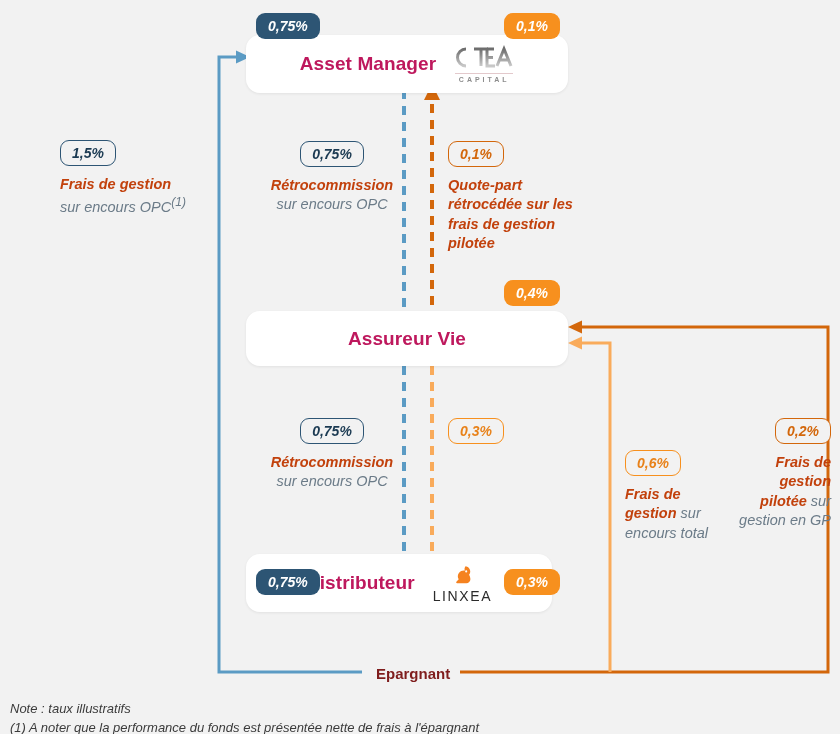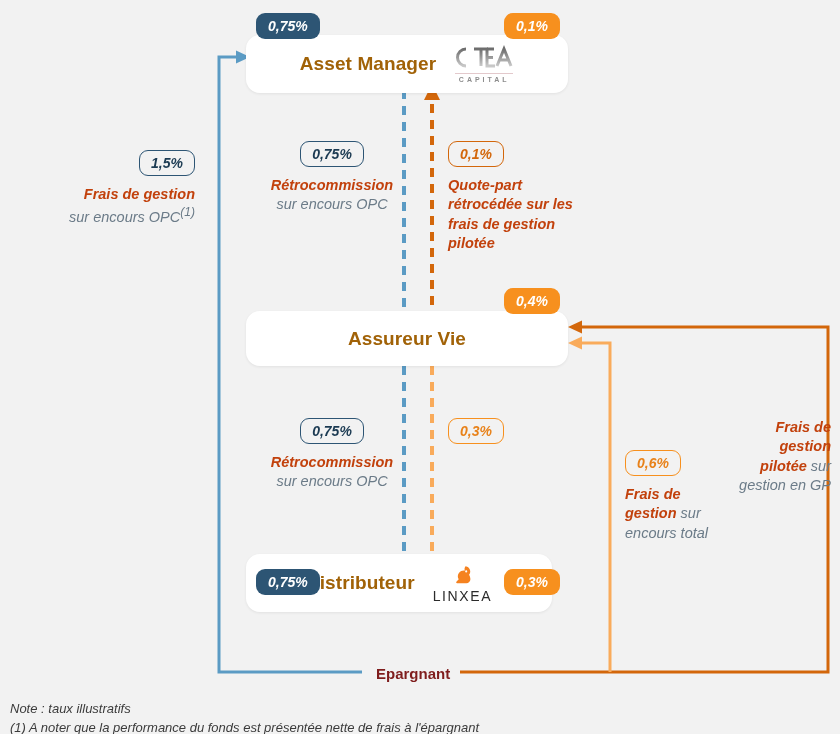--- a/index.html
+++ b/index.html
@@ -16,21 +16,21 @@
 
   .node{
     position:absolute;
     background:#ffffff;
     border-radius:14px;
     box-shadow:0 1px 3px rgba(0,0,0,.07);
     display:flex;align-items:center;justify-content:center;
   }
   .node-inner{display:flex;align-items:center;gap:18px;}
   .node-title{
-    font-size:19px;font-weight:bold;color:#a16207;letter-spacing:.1px;
+    font-size:19px;font-weight:bold;color:#be185d;letter-spacing:.1px;
   }
 
   .badge{
     position:absolute;
     font-size:14px;font-weight:bold;font-style:italic;
     padding:6px 12px;border-radius:9px;
     white-space:nowrap;line-height:1;
     z-index:5;
   }
   .badge-navy{background:#2d5574;color:#ffffff;}
@@ -137,40 +137,40 @@
     </div>
   </div>
   <div class="badge badge-navy" style="left:256px;top:13px;">0,75%</div>
   <div class="badge badge-orange" style="left:504px;top:13px;">0,1%</div>
 
   <div class="node" style="left:246px;top:311px;width:322px;height:55px;">
     <div class="node-inner">
       <span class="node-title">Assureur Vie</span>
     </div>
   </div>
-  <div class="badge badge-orange" style="left:504px;top:288px;">0,4%</div>
+  <div class="badge badge-orange" style="left:504px;top:280px;">0,4%</div>
 
   <div class="node" style="left:246px;top:554px;width:306px;height:58px;justify-content:center;">
     <div class="node-inner">
       <span class="node-title">Distributeur</span>
       <span class="linxea">
         <svg width="24" height="24" viewBox="0 0 24 24">
           <path d="M15.5 3.2c-1.1 1.5-1.2 3.2-.6 4.4-2.1-.4-4.4.4-5.8 2.1-1.6 2-1.7 4.6-.4 6.5l-2.3 2.6c-.5.6-.1 1.5.7 1.5h9.3c2.2 0 4-1.8 4-4 0-1.6-.5-3.2-1.4-4.6.9-1 1.4-2.4 1.2-3.8-.2-1.6-1.1-3-2.4-3.9-.9-.6-1.8-.8-2.3-.8z" fill="#f58220"></path>
           <circle cx="16.2" cy="8.4" r="1.05" fill="#ffffff"></circle>
         </svg>
         <span class="linxea-name">LINXEA</span>
       </span>
     </div>
   </div>
   <div class="badge badge-navy" style="left:256px;top:569px;">0,75%</div>
   <div class="badge badge-orange" style="left:504px;top:569px;">0,3%</div>
 
   <div class="epargnant" style="left:366px;top:663px;">Epargnant</div>
 
-  <div class="lbl" style="left:60px;top:150px;width:135px;text-align:right;">
+  <div class="lbl" style="left:60px;top:140px;width:135px;text-align:left;">
     <div class="chip-wrap"><span class="chip">1,5%</span></div>
     <div class="txt">
       <b>Frais de gestion</b><br>
       <span>sur encours OPC</span><sup>(1)</sup>
     </div>
   </div>
 
   <div class="lbl" style="left:262px;top:141px;width:140px;text-align:center;">
     <div class="chip-wrap"><span class="chip">0,75%</span></div>
     <div class="txt">
@@ -199,20 +199,21 @@
   </div>
 
   <div class="lbl" style="left:625px;top:418px;width:92px;text-align:left;margin-top:32px;">
     <div class="chip-wrap"><span class="chip chip-orange-l">0,6%</span></div>
     <div class="txt">
       <b>Frais de gestion</b><span> sur encours total</span>
     </div>
   </div>
 
   <div class="lbl" style="left:735px;top:418px;width:96px;text-align:right;">
+    <div class="chip-wrap"><span class="chip chip-orange-d">0,2%</span></div>
     <div class="txt">
       <b>Frais de gestion pilotée</b><span> sur gestion en GP</span>
     </div>
   </div>
 
   <div class="footer">
     <div>Note : taux illustratifs</div>
     <div>(1) A noter que la performance du fonds est présentée nette de frais à l'épargnant</div>
   </div>
 

